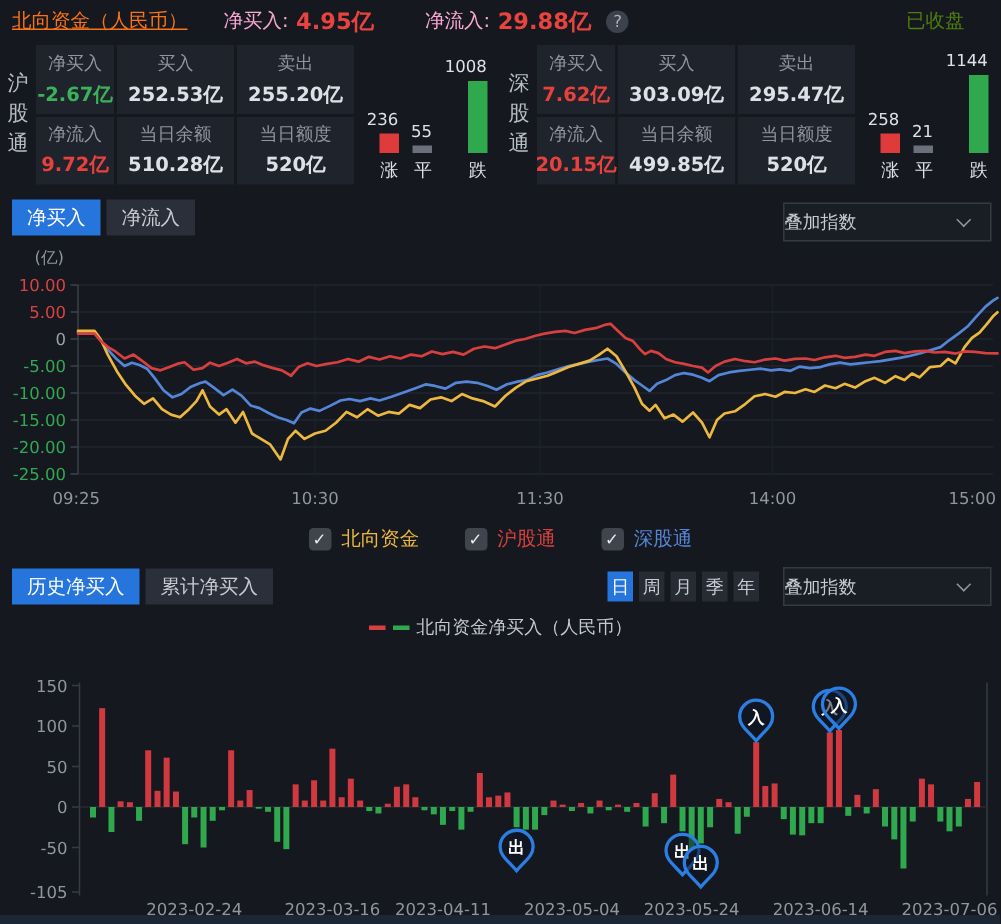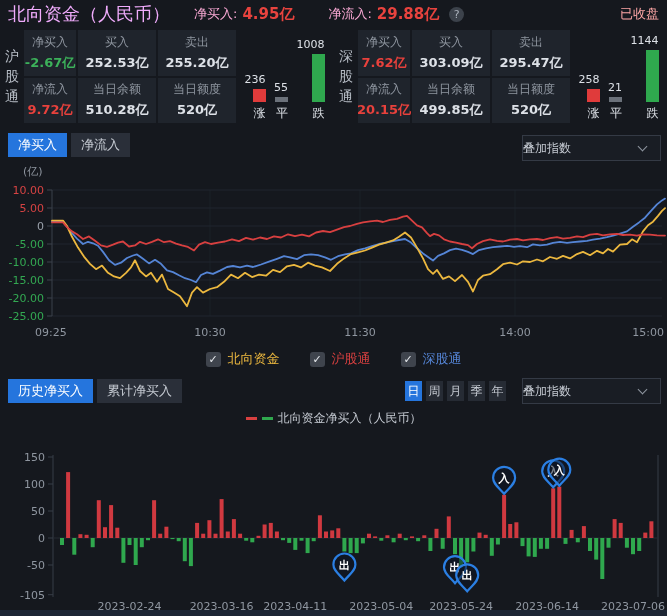--- a/index.html
+++ b/index.html
@@ -1,28 +1,28 @@
 <!DOCTYPE html>
 <html><head>
 <meta charset="utf-8">
 <style>
   html,body{margin:0;padding:0;background:#15181e;}
   #app{position:relative;width:667px;height:616px;background:#15181e;overflow:hidden;
        font-family:"DejaVu Sans","Liberation Sans",sans-serif;color:#d8dce3;}
   
   header{position:absolute;top:0;left:0;width:667px;height:28px;display:flex;align-items:center;}
-  .title{margin-left:8px;font-size:18px;color:#f0abfc;}
+  .title{margin-left:8px;font-size:13px;color:#f97316;text-decoration:underline;}
   .hlabel{font-size:13px;color:#f9a8d4;}
   .hval{font-size:15px;font-weight:bold;color:#e8433e;margin-left:5px;}
   .ml24{margin-left:24px;} .ml36{margin-left:34px;}
   .help{margin-left:10px;width:15px;height:15px;border-radius:50%;background:#3c424b;color:#aab1bb;
         font-size:11px;line-height:15px;text-align:center;}
   .spacer{flex:1;}
   .hdate{font-size:13px;color:#99a0ab;}
-  .hstatus{font-size:13px;color:#fca5a5;margin-left:16px;margin-right:8px;}
+  .hstatus{font-size:13px;color:#4d7c0f;margin-left:16px;margin-right:24px;}
   
   .panels{position:absolute;top:30px;left:0;width:667px;height:93px;display:flex;}
   .panel{width:333px;height:93px;display:flex;}
   .panel+.panel{margin-left:1px;}
   .vlabel{width:24px;font-size:14px;color:#b7bdc6;line-height:20px;text-align:center;
           word-break:break-all;padding-top:16px;box-sizing:border-box;}
   .cells{width:212px;display:grid;grid-template-columns:52px 78px 78px;grid-template-rows:1fr 1fr;gap:2px;}
   .cell{background:#1f242c;display:flex;flex-direction:column;align-items:center;justify-content:center;gap:3px;}
   .clabel{font-size:12px;color:#8f96a0;white-space:nowrap;}
   .cval{font-size:13px;font-weight:bold;white-space:nowrap;}

